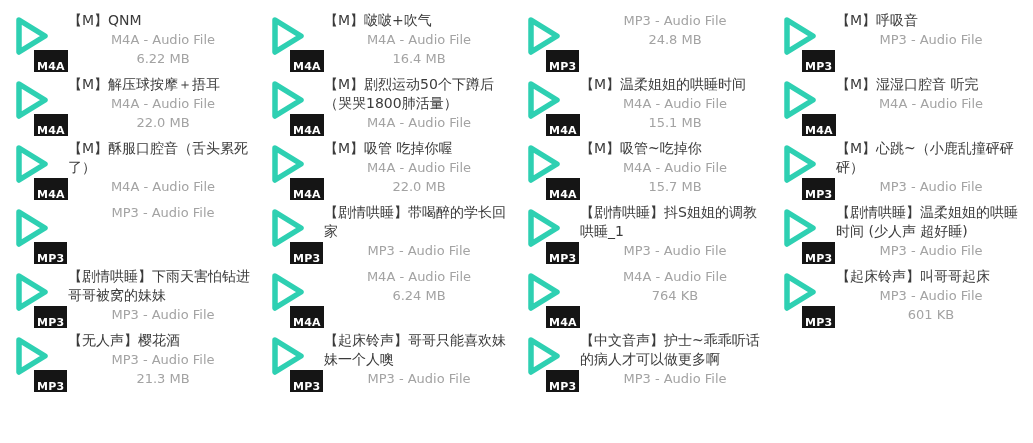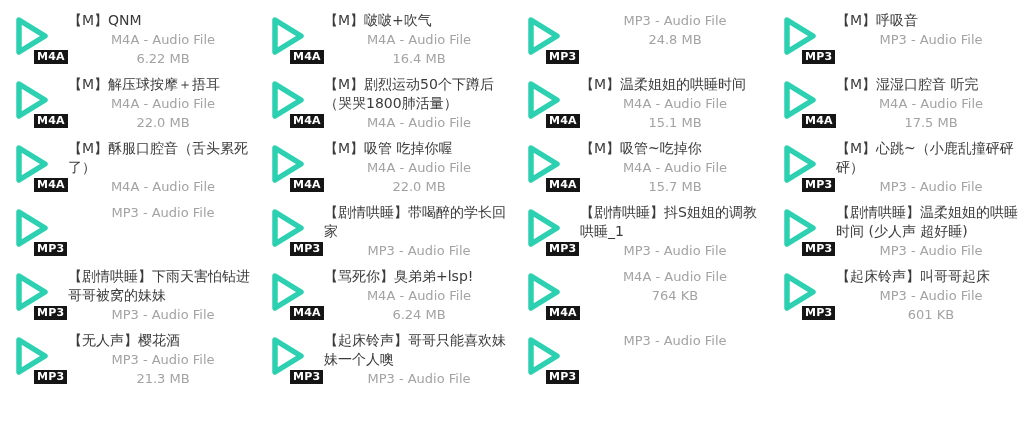--- a/index.html
+++ b/index.html
@@ -34,21 +34,21 @@
   }
   .badge {
     position: absolute;
     left: 26px;
     top: 42px;
     background: var(--badge-bg, #151515);
     color: #ffffff;
     font-size: 11px;
     font-weight: 700;
     line-height: 14px;
-    padding: 0 3px;
+    padding: 10px 3px;
     border-radius: 0;
     letter-spacing: 0.2px;
     z-index: 2;
     white-space: nowrap;
   }
   .meta {
     flex: 1 1 auto;
     min-width: 0;
     padding: 3px 6px 0 10px;
     overflow: hidden;
@@ -170,21 +170,20 @@
   <div class="cell">
     <div class="icon-col">
       <svg width="40" height="48" viewBox="0 0 40 48" aria-hidden="true">
         <path d="M7 8 L33 24 L7 40 Z" fill="none" stroke="#2ed0b2" stroke-width="5.5" stroke-linejoin="round" stroke-linecap="round"></path>
       </svg>
     </div>
     <span class="badge">M4A</span>
     <div class="meta">
       <div class="title">【M】湿湿口腔音 听完</div>
       <div class="subline">M4A - Audio File</div>
-      <div class="subline">17.5 MB</div>
     </div>
   </div>
 
   <div class="cell">
     <div class="icon-col">
       <svg width="40" height="48" viewBox="0 0 40 48" aria-hidden="true">
         <path d="M7 8 L33 24 L7 40 Z" fill="none" stroke="#2ed0b2" stroke-width="5.5" stroke-linejoin="round" stroke-linecap="round"></path>
       </svg>
     </div>
     <span class="badge">M4A</span>
@@ -307,21 +306,20 @@
   </div>
 
   <div class="cell">
     <div class="icon-col">
       <svg width="40" height="48" viewBox="0 0 40 48" aria-hidden="true">
         <path d="M7 8 L33 24 L7 40 Z" fill="none" stroke="#2ed0b2" stroke-width="5.5" stroke-linejoin="round" stroke-linecap="round"></path>
       </svg>
     </div>
     <span class="badge">M4A</span>
     <div class="meta">
-      <div class="title">【骂死你】臭弟弟+lsp!</div>
       <div class="subline">M4A - Audio File</div>
       <div class="subline">6.24 MB</div>
     </div>
   </div>
 
   <div class="cell">
     <div class="icon-col">
       <svg width="40" height="48" viewBox="0 0 40 48" aria-hidden="true">
         <path d="M7 8 L33 24 L7 40 Z" fill="none" stroke="#2ed0b2" stroke-width="5.5" stroke-linejoin="round" stroke-linecap="round"></path>
       </svg>
@@ -376,17 +374,18 @@
   </div>
 
   <div class="cell">
     <div class="icon-col">
       <svg width="40" height="48" viewBox="0 0 40 48" aria-hidden="true">
         <path d="M7 8 L33 24 L7 40 Z" fill="none" stroke="#2ed0b2" stroke-width="5.5" stroke-linejoin="round" stroke-linecap="round"></path>
       </svg>
     </div>
     <span class="badge">MP3</span>
     <div class="meta">
+      <div class="title">【中文音声】护士~乖乖听话的病人才可以做更多啊</div>
       <div class="subline">MP3 - Audio File</div>
       <div class="subline"></div>
     </div>
   </div>
 </div>
 
 </body></html>

